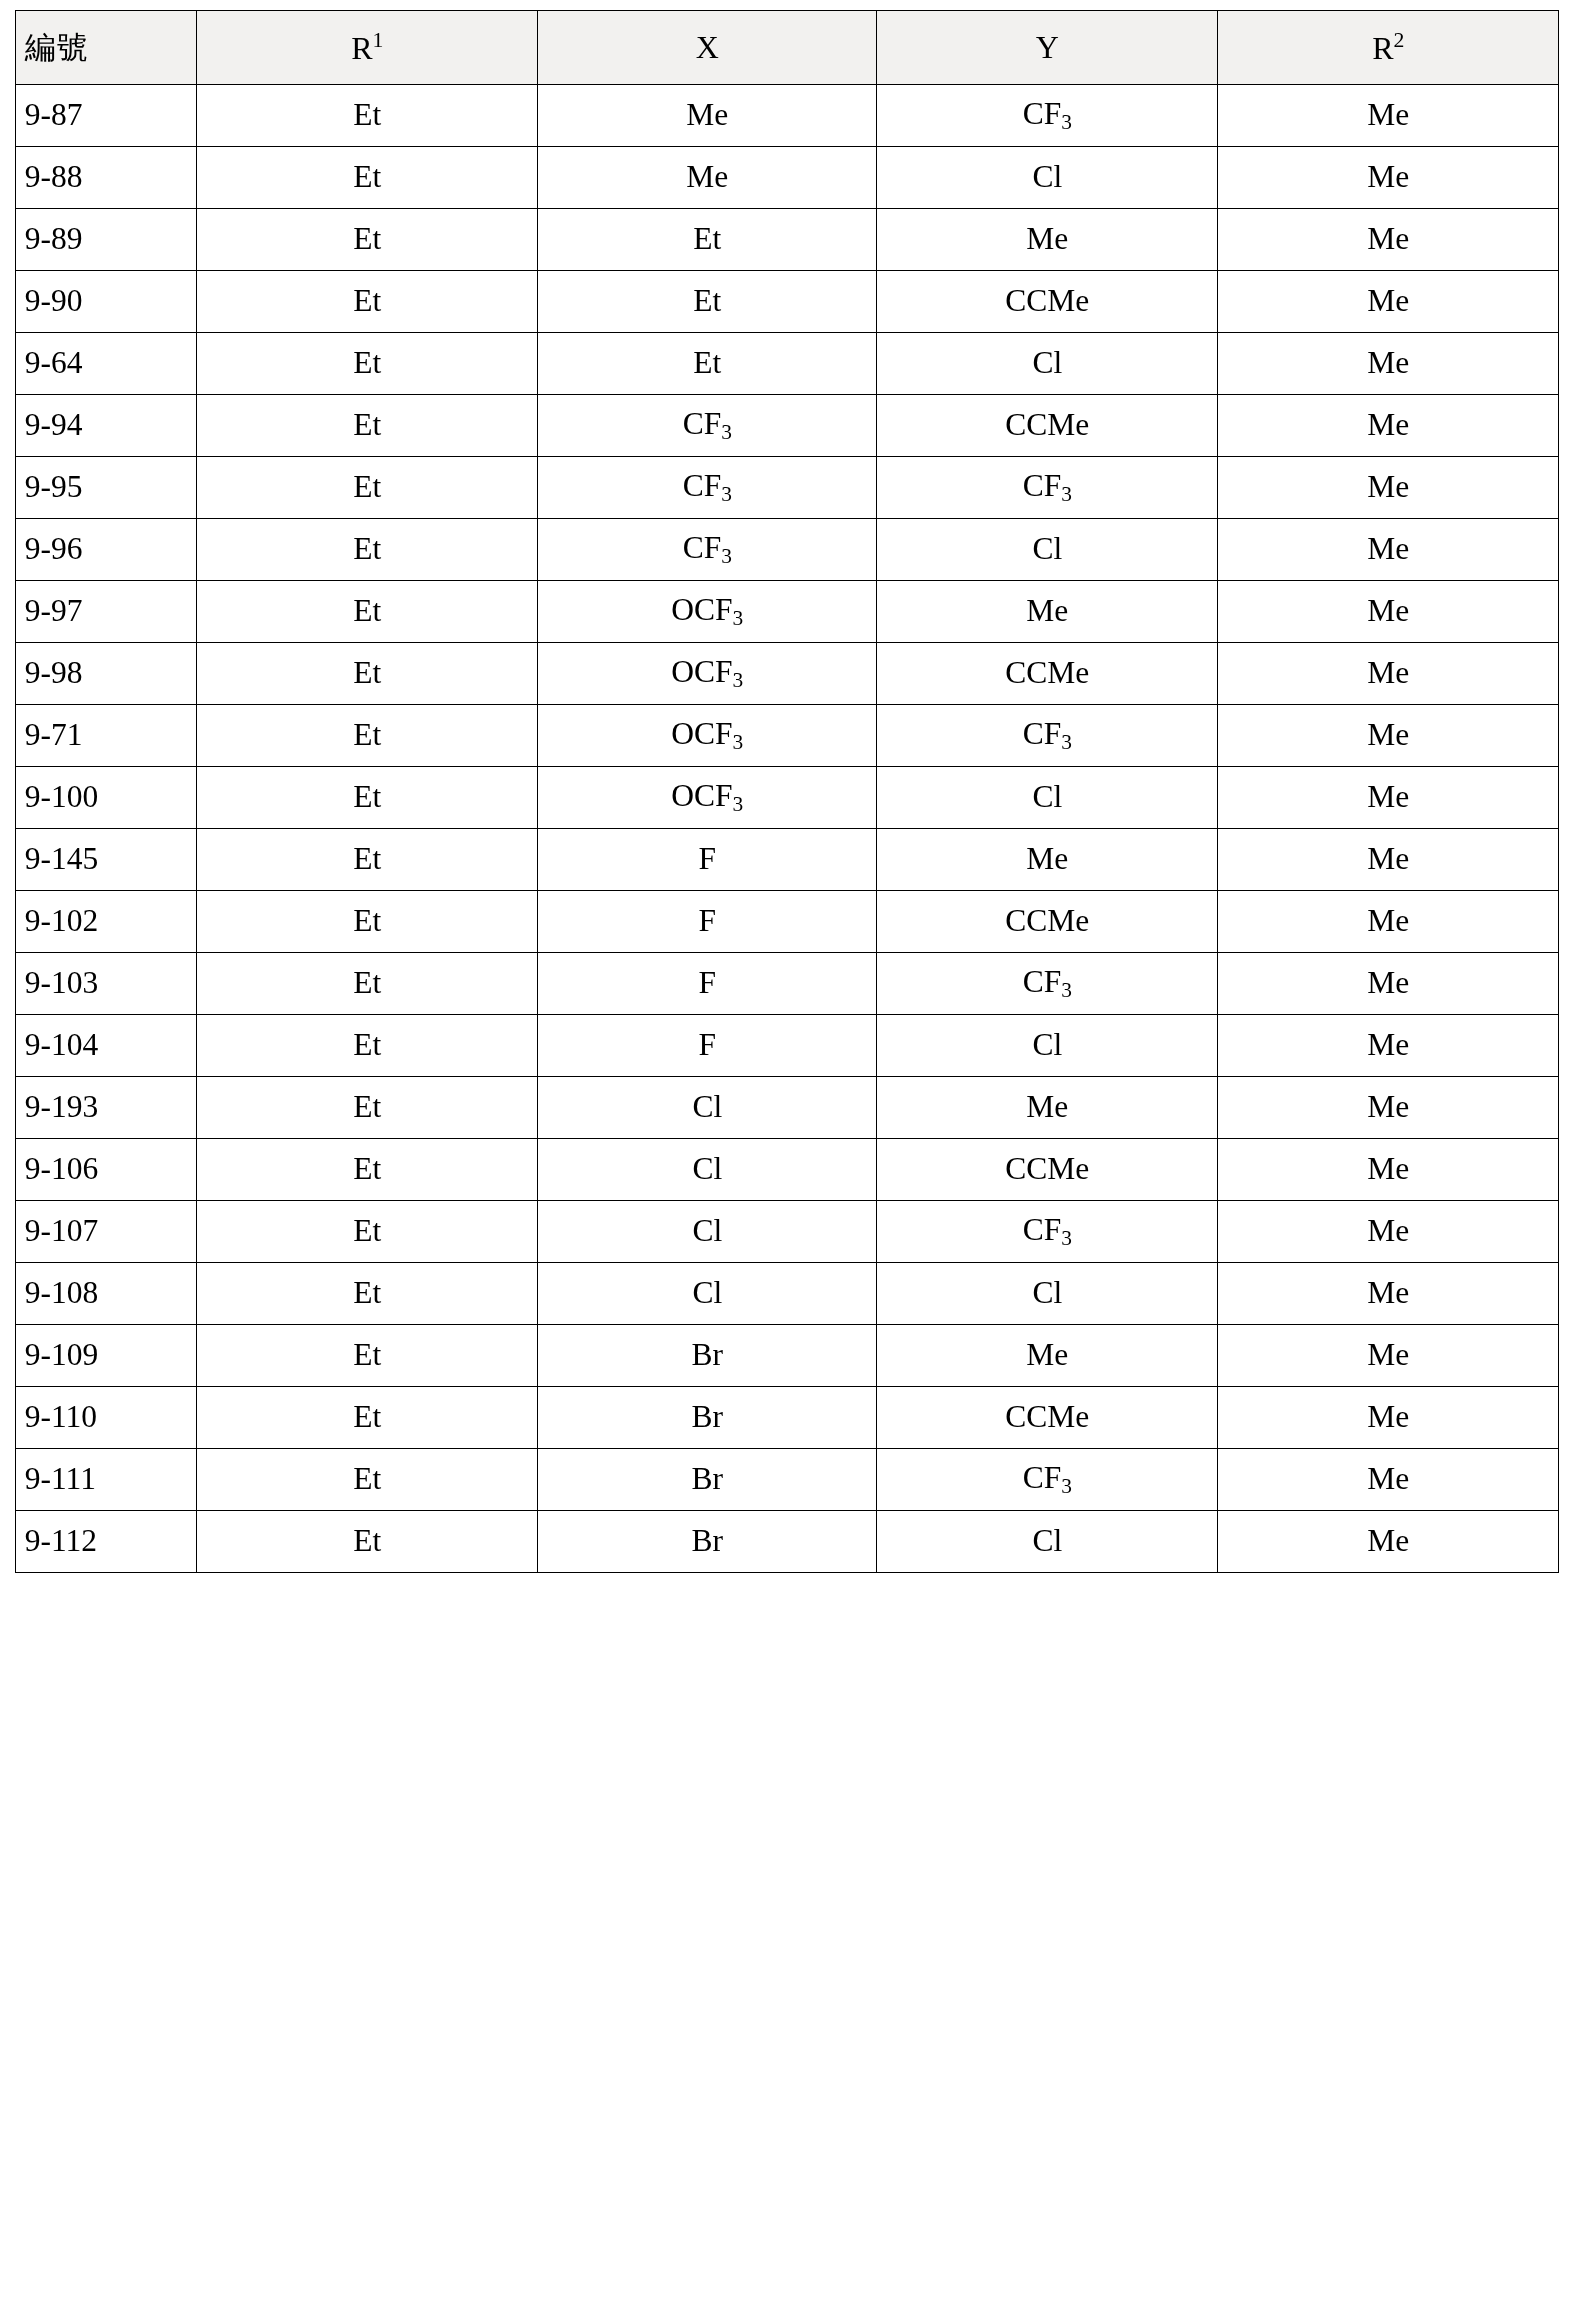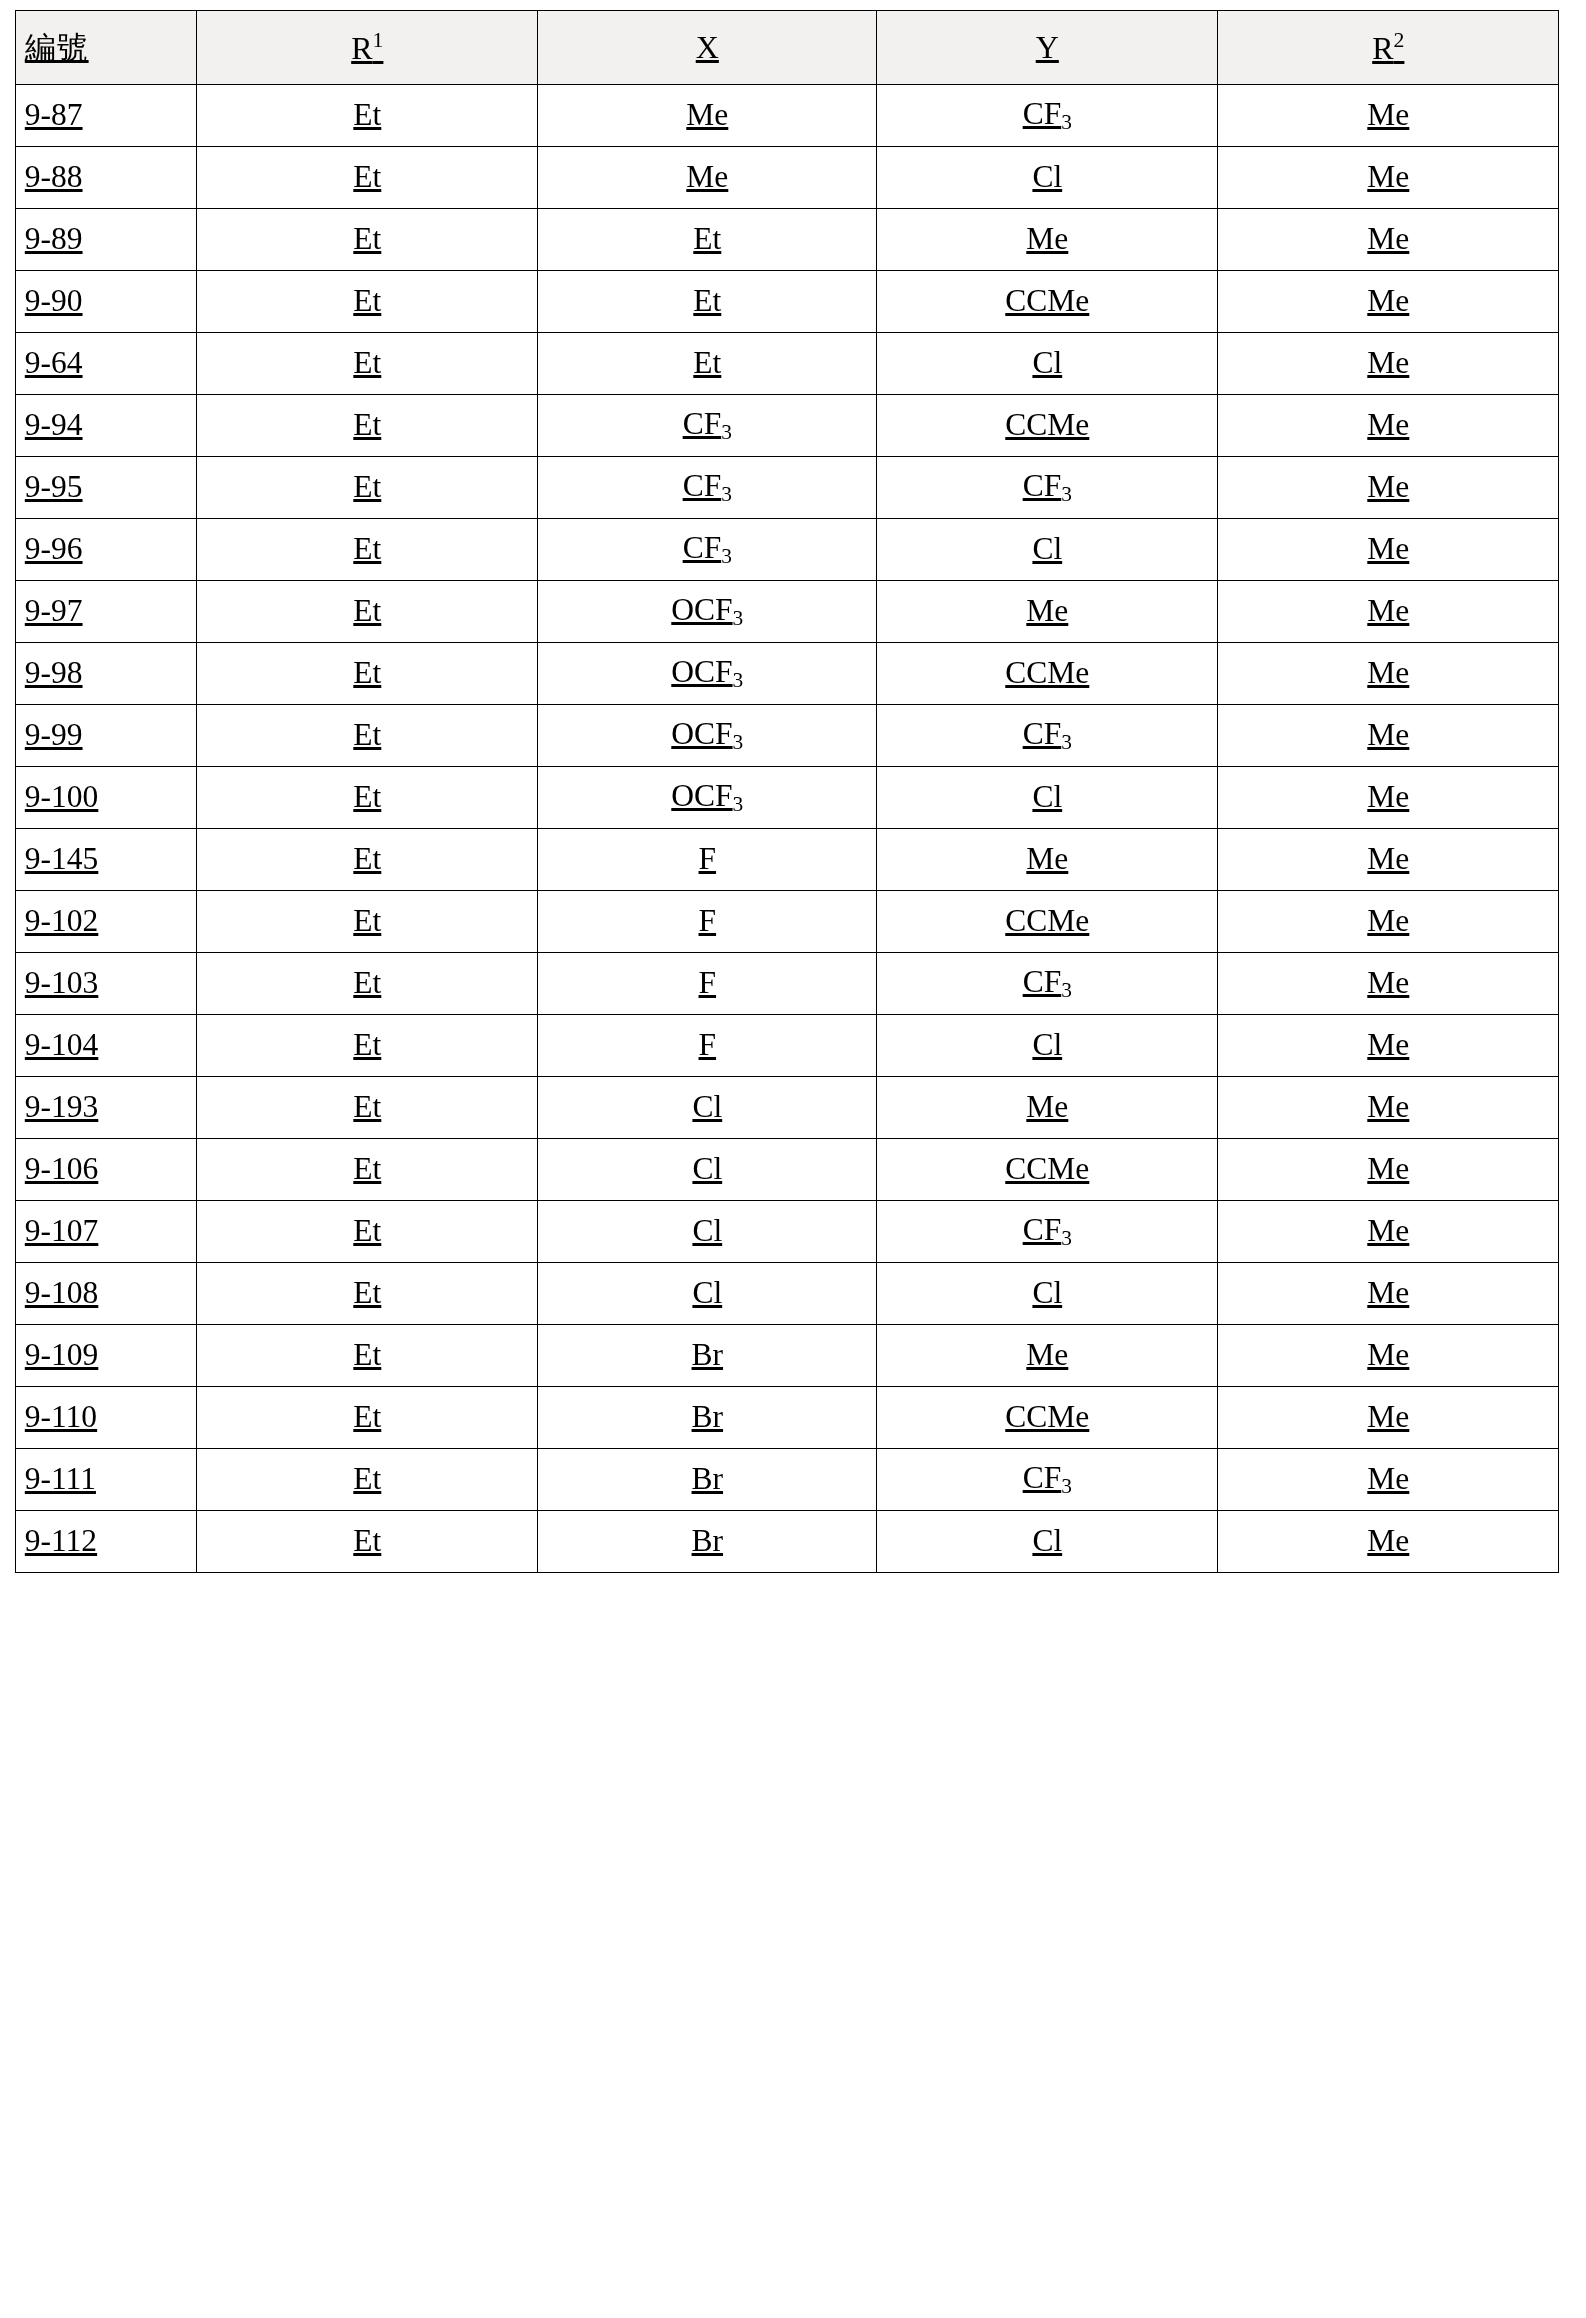--- a/index.html
+++ b/index.html
@@ -22,21 +22,20 @@
     width: 1586px;
     height: 2319px;
   }
   table.chem-table {
     border-collapse: collapse;
     position: absolute;
     left: 15.3px;
     top: 10.2px;
     width: 1543px;
     table-layout: fixed;
-    text-decoration: underline;
   }
   table.chem-table col.c-no    { width: 181px; }
   table.chem-table col.c-r1    { width: 341px; }
   table.chem-table col.c-x     { width: 339px; }
   table.chem-table col.c-y     { width: 341px; }
   table.chem-table col.c-r2    { width: 341px; }
 
   table.chem-table td,
   table.chem-table th {
     border: 1.7px solid #000000;
@@ -170,21 +169,21 @@
           <td class="cell-val">Me</td>
         </tr>
         <tr>
           <td class="cell-no">9-98</td>
           <td class="cell-val">Et</td>
           <td class="cell-val"><span>OCF</span><sub>3</sub></td>
           <td class="cell-val"><span>CCMe</span></td>
           <td class="cell-val">Me</td>
         </tr>
         <tr>
-          <td class="cell-no">9-99</td>
+          <td class="cell-no">9-71</td>
           <td class="cell-val">Et</td>
           <td class="cell-val"><span>OCF</span><sub>3</sub></td>
           <td class="cell-val"><span>CF</span><sub>3</sub></td>
           <td class="cell-val">Me</td>
         </tr>
         <tr>
           <td class="cell-no">9-100</td>
           <td class="cell-val">Et</td>
           <td class="cell-val"><span>OCF</span><sub>3</sub></td>
           <td class="cell-val"><span>Cl</span></td>

